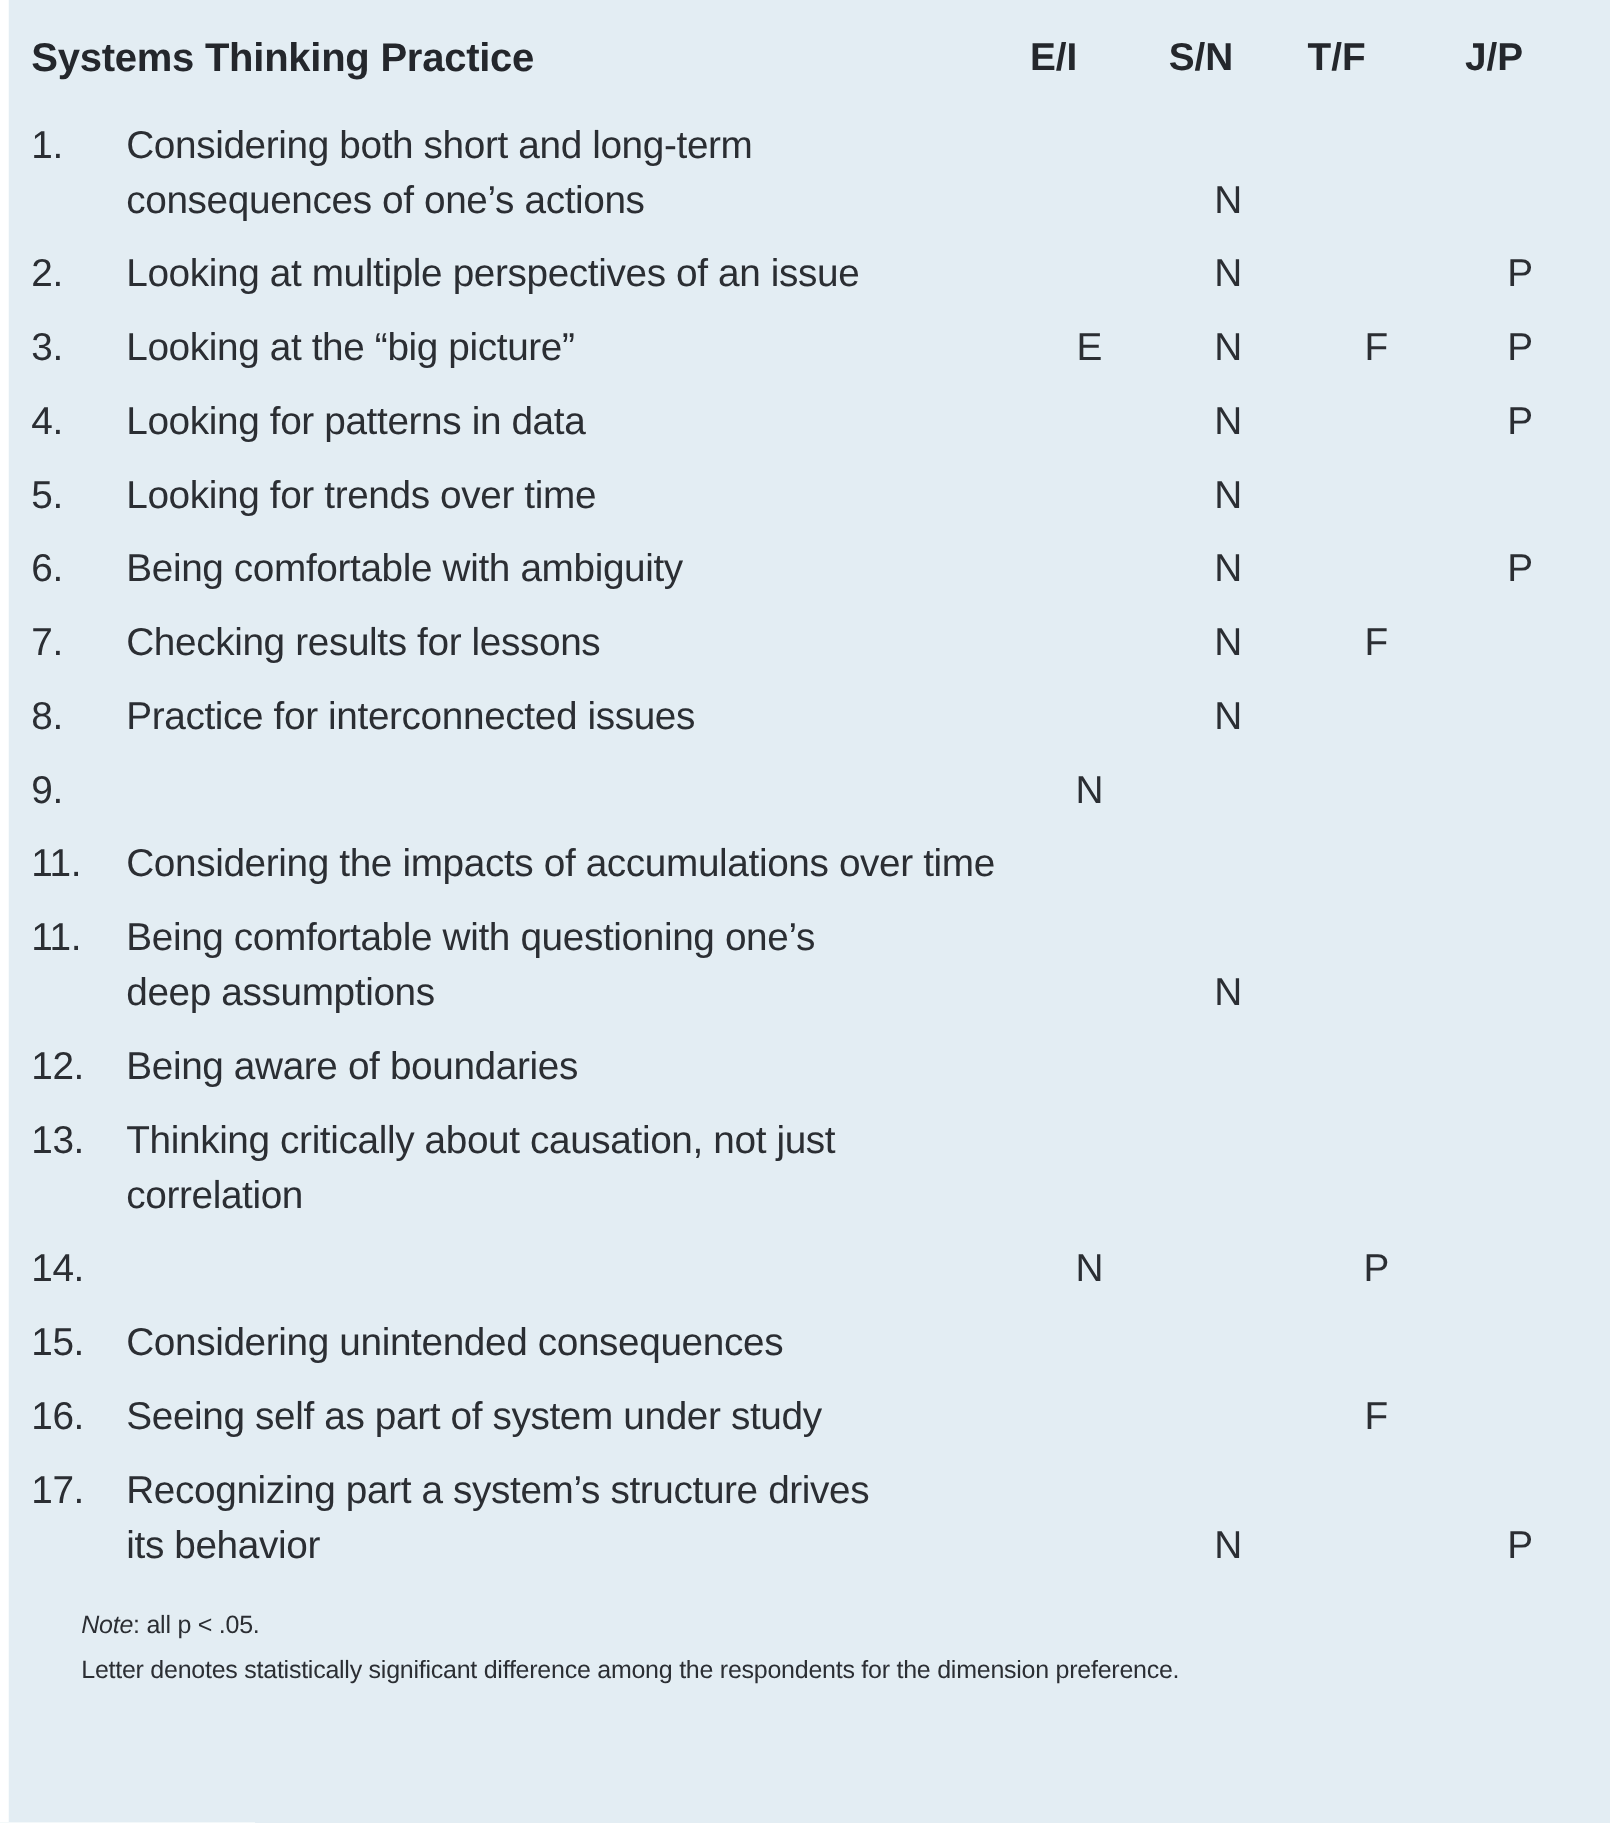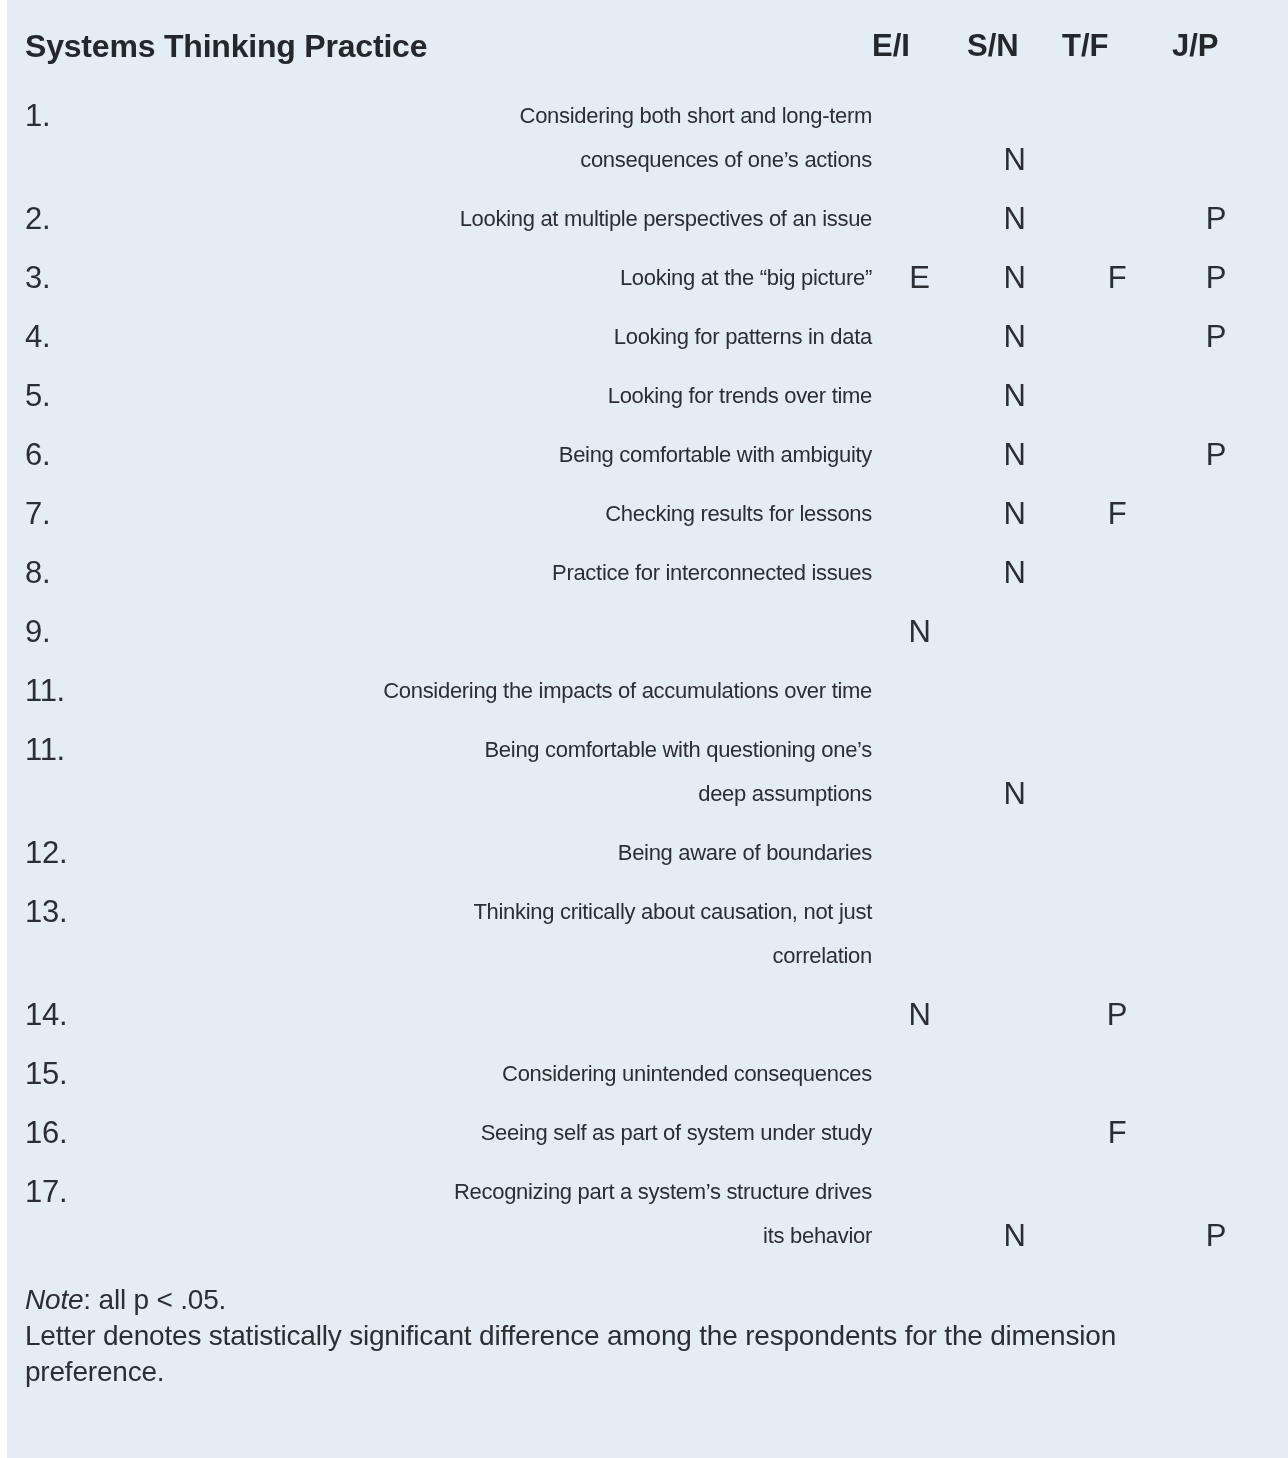--- a/index.html
+++ b/index.html
@@ -21,20 +21,21 @@
   .left-strip {
     position: absolute;
     left: 0; top: 0;
     width: 7px; height: 100%;
     background: #ffffff;
   }
   .grid-row {
     display: grid;
     grid-template-columns: 60px 1fr 95px 95px 110px 88px;
     align-items: end;
+    gap: 16px;
   }
   .header-row {
     margin-bottom: 26px;
   }
   .header-title {
     grid-column: 1 / 3;
     font-weight: 700;
     font-size: 32px;
     line-height: 44px;
     letter-spacing: -0.2px;
@@ -48,38 +49,38 @@
     color: #24272c;
   }
   .trow { margin-bottom: 15px; }
   .row-num {
     font-size: 31px;
     line-height: 44px;
     align-self: start;
     letter-spacing: -0.3px;
   }
   .row-text {
-    font-size: 22px;
+    font-size: 31px;
     line-height: 44px;
     letter-spacing: -0.3px;
     white-space: pre-line;
     align-self: start;
-    text-align: right;
   }
   .cell {
     font-size: 31px;
     line-height: 44px;
     text-align: center;
     letter-spacing: -0.3px;
   }
   .note {
     margin-top: 24px;
-    font-size: 28px;
+    font-size: 20px;
     line-height: 36px;
     letter-spacing: -0.2px;
+    margin-left: 40px;
   }
   .note .note-label { font-style: italic; }
 </style>
 </head>
 <body>
 
 <div class="panel">
   <div class="left-strip"></div>
 
   <div class="grid-row header-row">

